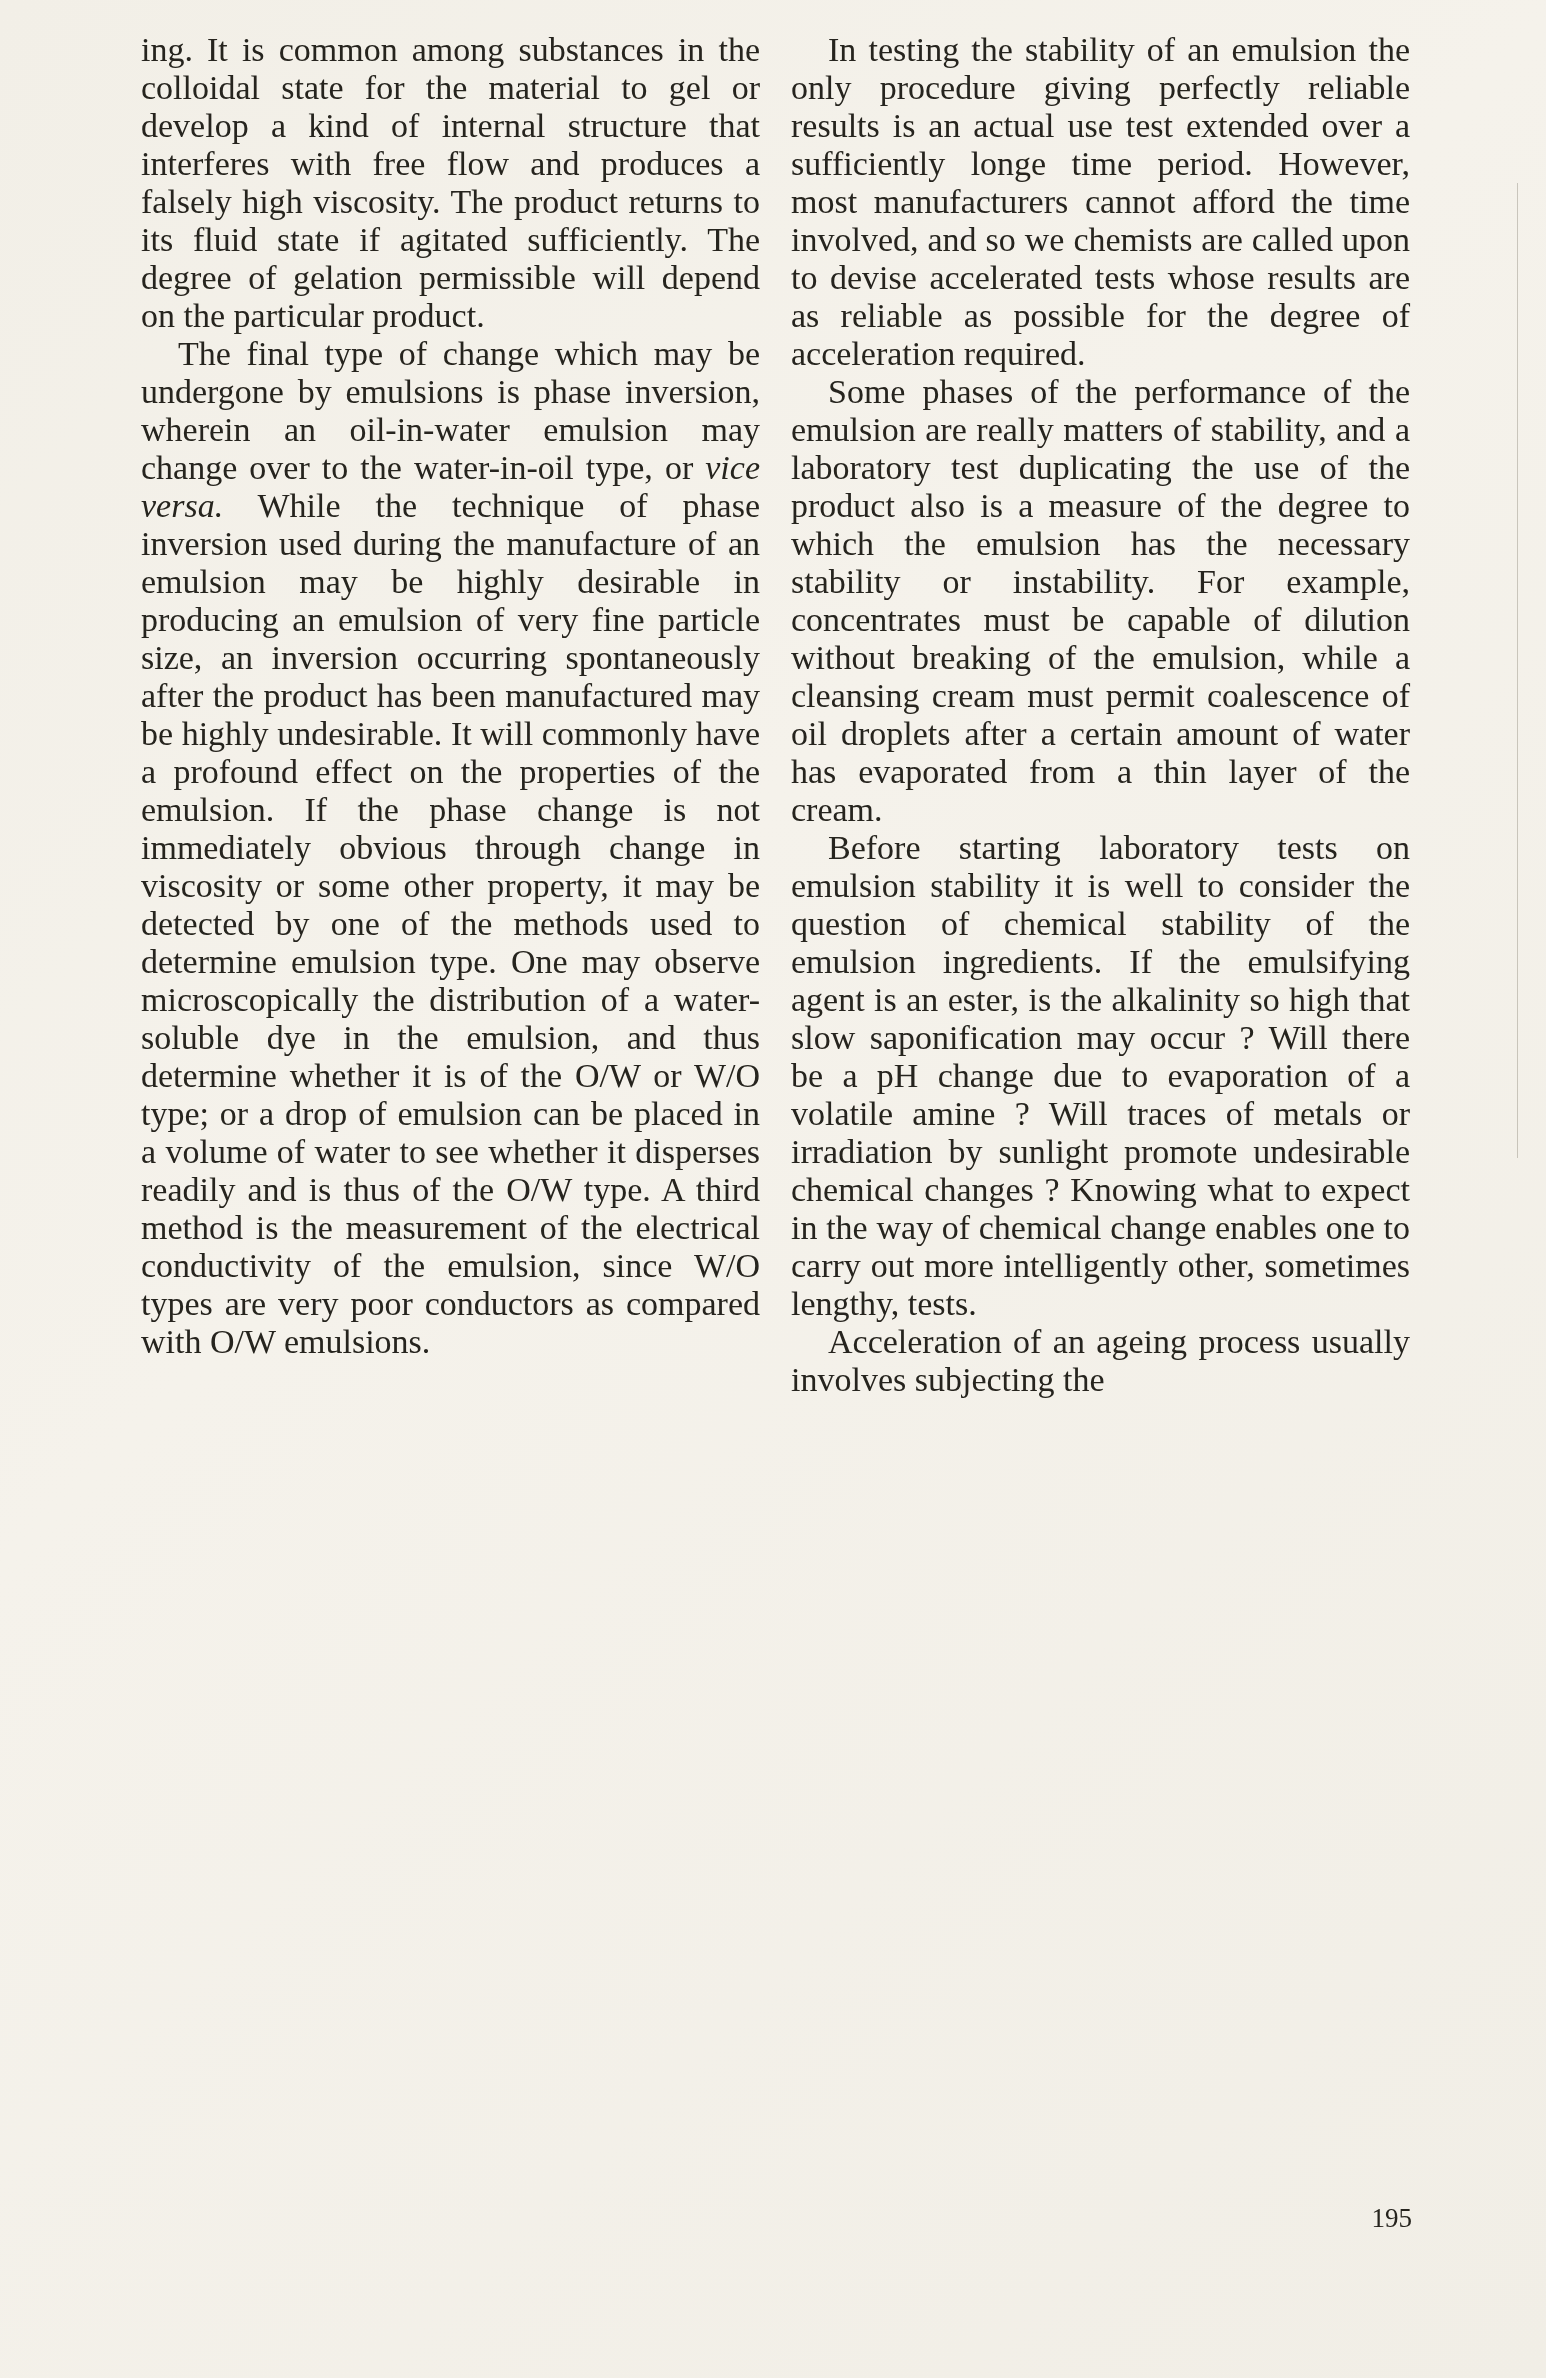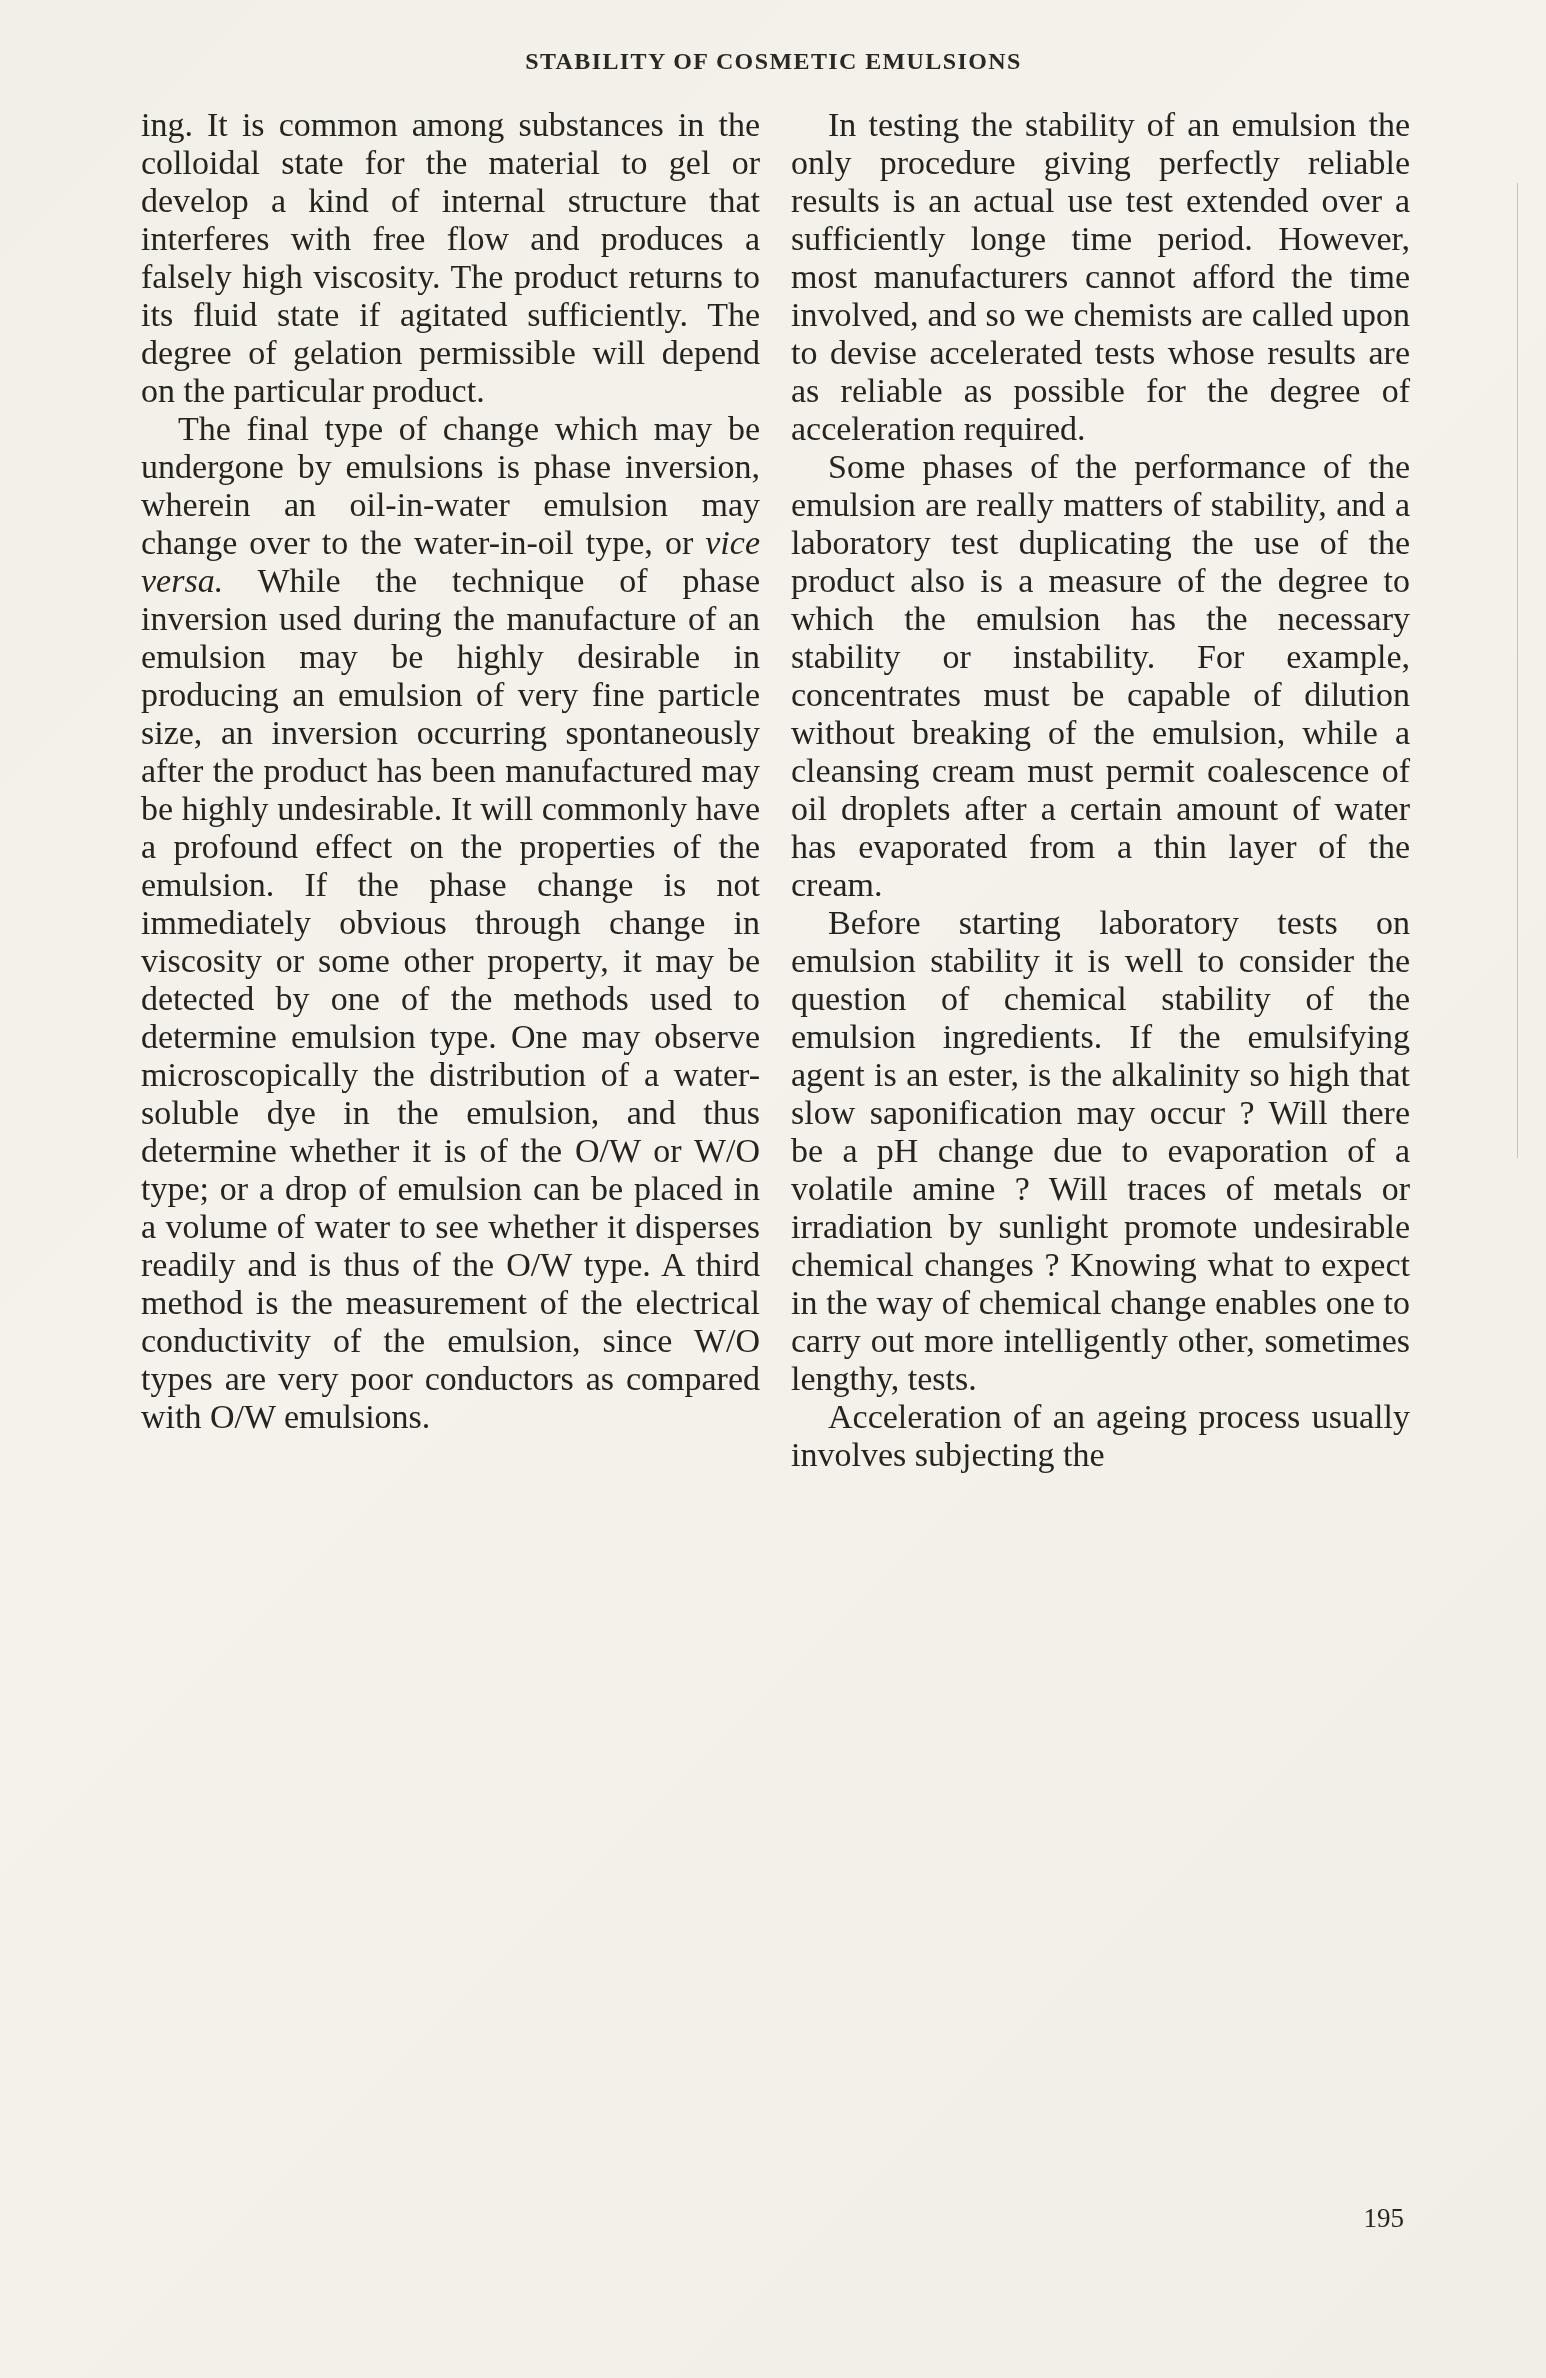--- a/index.html
+++ b/index.html
@@ -46,39 +46,38 @@
   }
   .column p.indent {
     text-indent: 37px;
   }
   .italic {
     font-style: italic;
   }
   .page-number {
     position: absolute;
     top: 2203px;
-    right: 143px;
+    right: 135px;
     font-size: 27px;
     color: #26241e;
   }
   .scan-line {
     position: absolute;
     top: 183px;
     right: 29px;
     width: 1px;
     height: 975px;
     background: rgba(120,115,100,0.35);
   }
 </style>
 </head>
 <body>
 
 <div class="page-inner">
 
-  <div class="running-head">STABILITY OF COSMETIC EMULSIONS</div>
 
   <div class="columns">
     <div class="column" id="col-left">
         <p><span>ing. It is common among substances in the colloidal state for the material to gel or develop a kind of internal structure that interferes with free flow and produces a falsely high viscosity. The product returns to its fluid state if agitated sufficiently. The degree of gelation permissible will depend on the particular product.</span></p>
         <p class="indent"><span>The final type of change which may be undergone by emulsions is phase inversion, wherein an oil-in-water emulsion may change over to the water-in-oil type, or </span><span class="italic">vice versa.</span><span> While the technique of phase inversion used during the manufacture of an emulsion may be highly desirable in producing an emulsion of very fine particle size, an inversion occurring spontaneously after the product has been manufactured may be highly undesirable. It will commonly have a profound effect on the properties of the emulsion. If the phase change is not immediately obvious through change in viscosity or some other property, it may be detected by one of the methods used to determine emulsion type. One may observe microscopically the distribution of a water-soluble dye in the emulsion, and thus determine whether it is of the O/W or W/O type; or a drop of emulsion can be placed in a volume of water to see whether it disperses readily and is thus of the O/W type. A third method is the measurement of the electrical conductivity of the emulsion, since W/O types are very poor conductors as compared with O/W emulsions.</span></p>
       </div>
     <div class="column" id="col-right">
         <p class="indent"><span>In testing the stability of an emulsion the only procedure giving perfectly reliable results is an actual use test extended over a sufficiently longe time period. However, most manufacturers cannot afford the time involved, and so we chemists are called upon to devise accelerated tests whose results are as reliable as possible for the degree of acceleration required.</span></p>
         <p class="indent"><span>Some phases of the performance of the emulsion are really matters of stability, and a laboratory test duplicating the use of the product also is a measure of the degree to which the emulsion has the necessary stability or instability. For example, concentrates must be capable of dilution without breaking of the emulsion, while a cleansing cream must permit coalescence of oil droplets after a certain amount of water has evaporated from a thin layer of the cream.</span></p>
         <p class="indent"><span>Before starting laboratory tests on emulsion stability it is well to consider the question of chemical stability of the emulsion ingredients. If the emulsifying agent is an ester, is the alkalinity so high that slow saponification may occur ? Will there be a pH change due to evaporation of a volatile amine ? Will traces of metals or irradiation by sunlight promote undesirable chemical changes ? Knowing what to expect in the way of chemical change enables one to carry out more intelligently other, sometimes lengthy, tests.</span></p>

